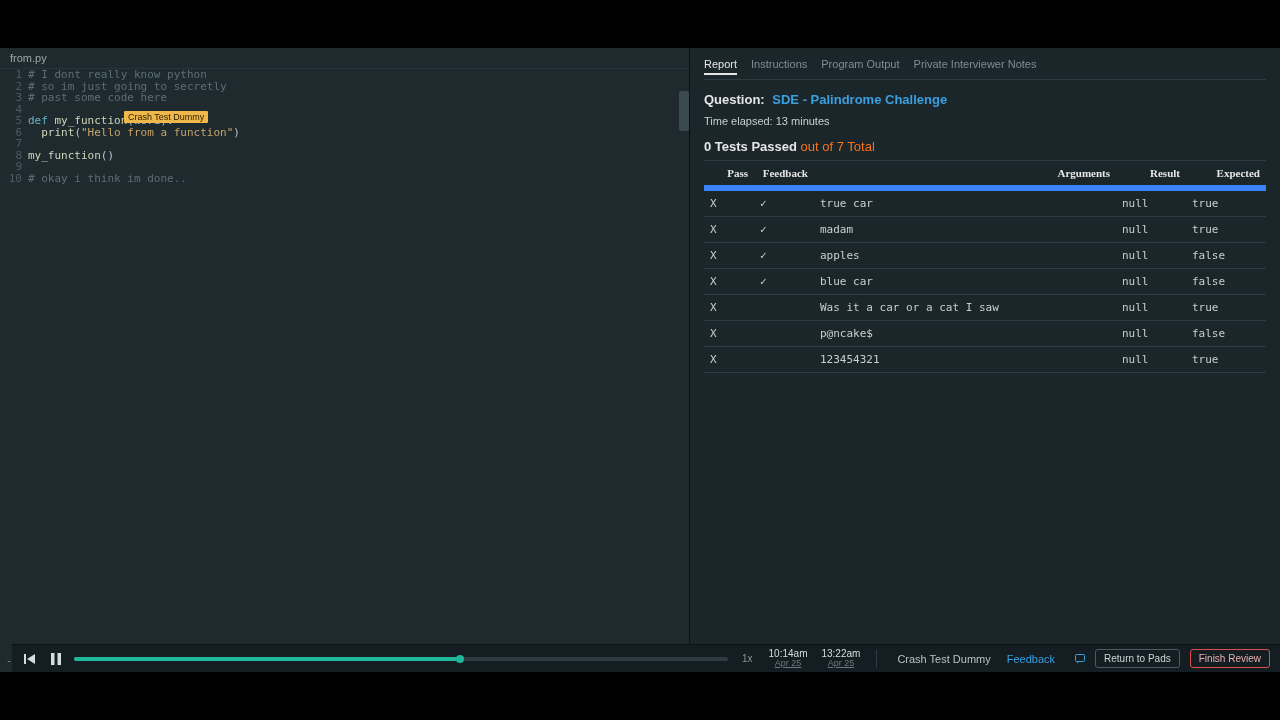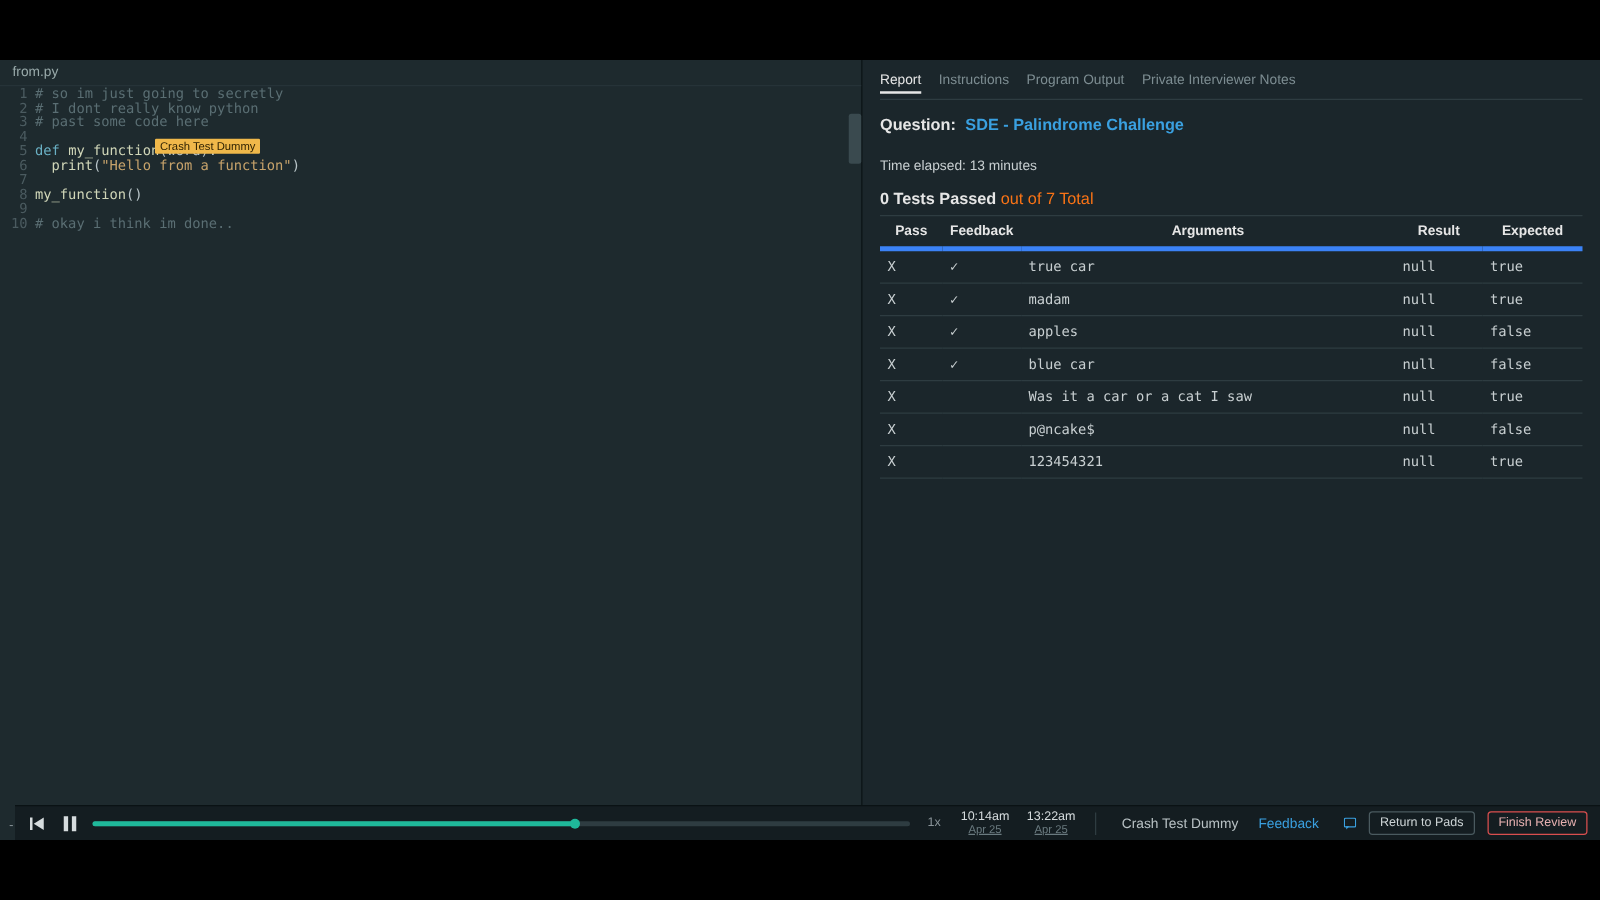--- a/index.html
+++ b/index.html
@@ -110,46 +110,46 @@
   .tabs {
     display: flex;
     gap: 14px;
     font-size: 11px;
     border-bottom: 1px solid #2e3c41;
     padding-bottom: 4px;
     margin-bottom: 12px;
   }
   .tabs .tab { color: #7d8d92; cursor: pointer; padding-bottom: 3px;}
   .tabs .tab.active { color: #e6e6e6; border-bottom: 2px solid #e6e6e6; }
-  .question-line { font-size: 13px; font-weight: 600; margin-bottom: 20px; }
+  .question-line { font-size: 13px; font-weight: 600; margin-bottom: 8px; }
   .question-line .qlabel { color: #e6e6e6; }
   .question-line .qlink  { color: #3aa0e0; margin-left: 4px; }
   .elapsed { font-size: 11px; color: #c8cfd1; margin-bottom: 12px; }
   .tests-passed {
     font-size: 13px;
     font-weight: 600;
     color: #e6e6e6;
     border-bottom: 1px solid #2e3c41;
     padding-bottom: 6px;
     margin-bottom: 0;
   }
   .tests-passed .muted { color: #f97316; font-weight: 400; }
   table.results {
     width: 100%;
     border-collapse: collapse;
     font-size: 11px;
     font-family: "Menlo","Consolas",monospace;
   }
   table.results th {
-    text-align: center;
-    font-family: Liberation Sans, sans-serif;
+    text-align: right;
+    font-family: Liberation Serif, serif;
     font-weight: 600;
     color: #e6e6e6;
     padding: 6px 6px;
-    border-bottom: 4px solid #3b82f6;
+    border-bottom: 6px solid #3b82f6;
     font-size: 11px;
   }
   table.results td {
     padding: 6px 6px;
     border-bottom: 1px solid #2e3c41;
     color: #c8cfd1;
     white-space: nowrap;
   }
   td.pass-x { color: #d94f4f; }
   td.result-null { color: #d94f4f; }
@@ -244,22 +244,22 @@
         <div>3</div>
         <div>4</div>
         <div>5</div>
         <div>6</div>
         <div>7</div>
         <div>8</div>
         <div>9</div>
         <div>10</div>
       </div>
       <div class="code-lines">
+        <div><span class="cmt"># I dont really know python</span></div>
         <div><span class="cmt"># so im just going to secretly</span></div>
-        <div><span class="cmt"># I dont really know python</span></div>
         <div><span class="cmt"># past some code here</span></div>
         <div><span></span></div>
         <div><span class="kw">def </span><span class="fn">my_function</span><span class="pn">(word):</span></div>
         <div><span>  </span><span class="fn">print</span><span class="pn">(</span><span class="str">"Hello from a function"</span><span class="pn">)</span></div>
         <div><span></span></div>
         <div><span class="fn">my_function</span><span class="pn">()</span></div>
         <div><span></span></div>
         <div><span class="cmt"># okay i think im done..</span></div>
 
         <div class="user-cursor-tag" style="top:42px; left:96px;">Crash Test Dummy</div>

